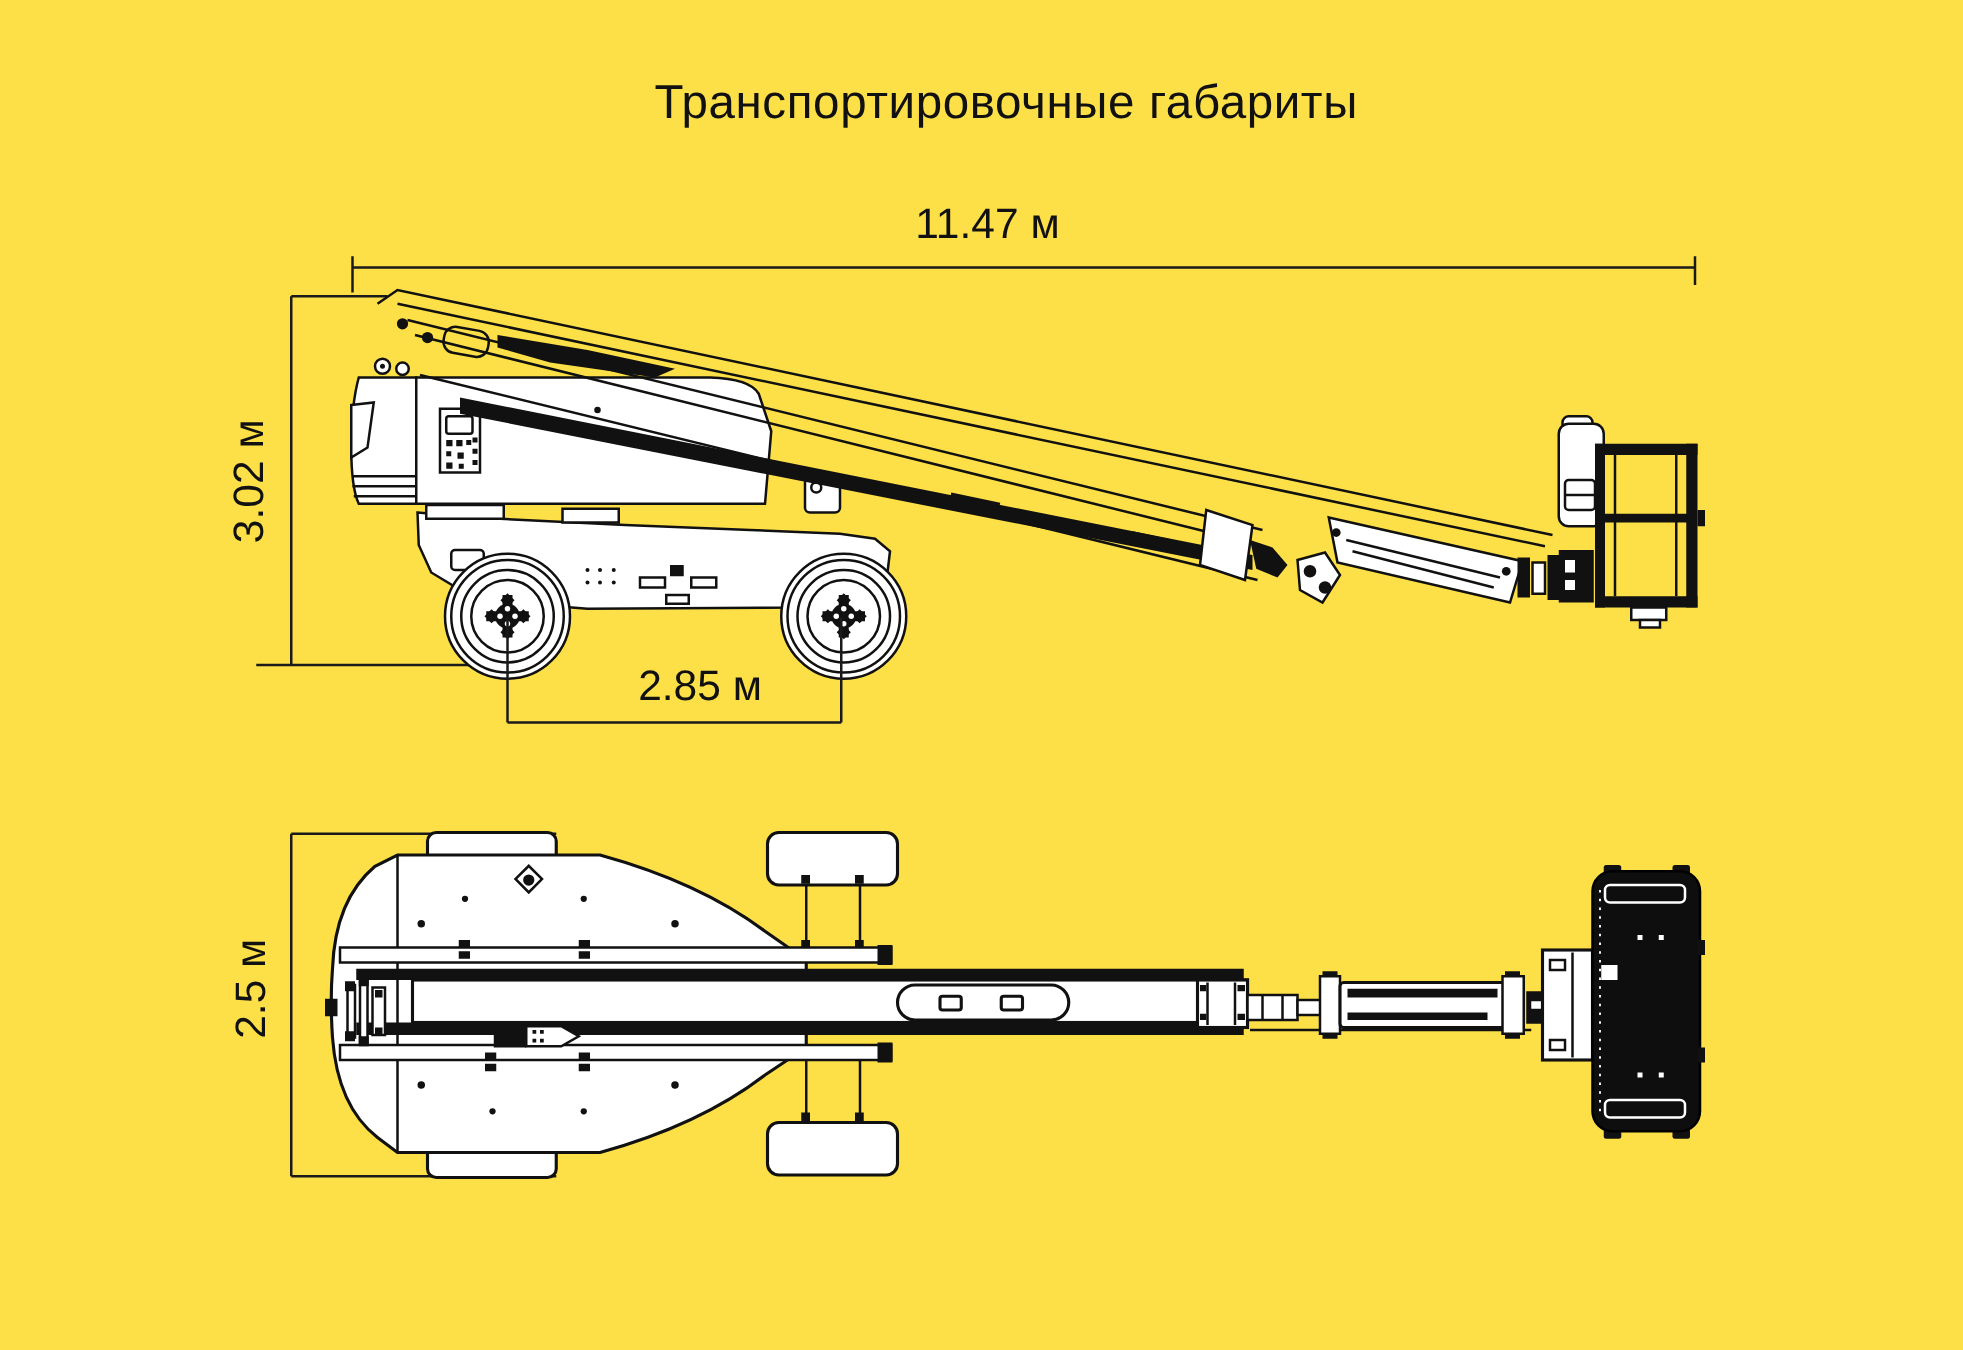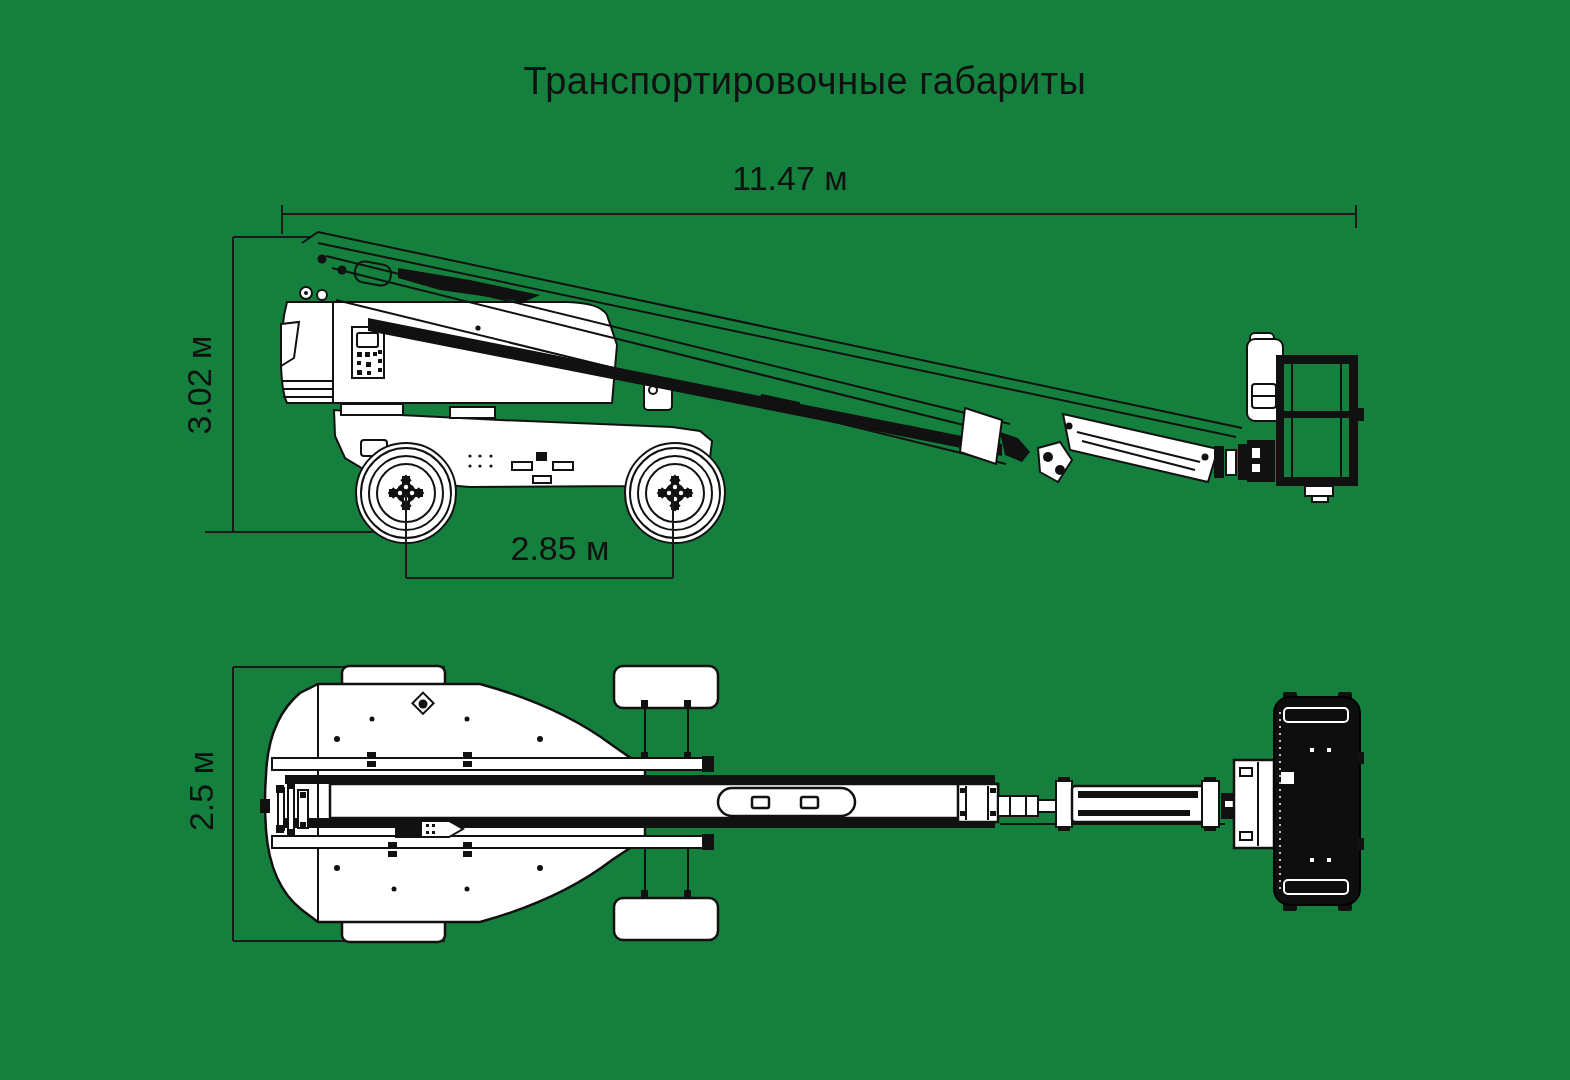--- a/index.html
+++ b/index.html
@@ -1,16 +1,16 @@
 <!DOCTYPE html>
 <html><head>
 <meta charset="utf-8">
 <style>
   html,body{margin:0;padding:0;background:#ffffff;}
-  .page{position:relative;width:1570px;height:1080px;background:#15803d;overflow:hidden;
+  .page{position:relative;width:1570px;height:1080px;background:#fde047;overflow:hidden;
         font-family:"Liberation Sans", sans-serif;}
   svg{position:absolute;left:0;top:0;}
   text{fill:#111;}
   .title-text{font-size:38px;letter-spacing:.5px;}
   .dim-text{font-size:34px;}
   .ink{stroke:#111;fill:none;stroke-width:2;}
   .ink25{stroke:#111;fill:none;stroke-width:2.5;}
   .white{fill:#fff;stroke:#111;stroke-width:2;}
   .white25{fill:#fff;stroke:#111;stroke-width:2.5;}
   .solid{fill:#111;stroke:none;}

